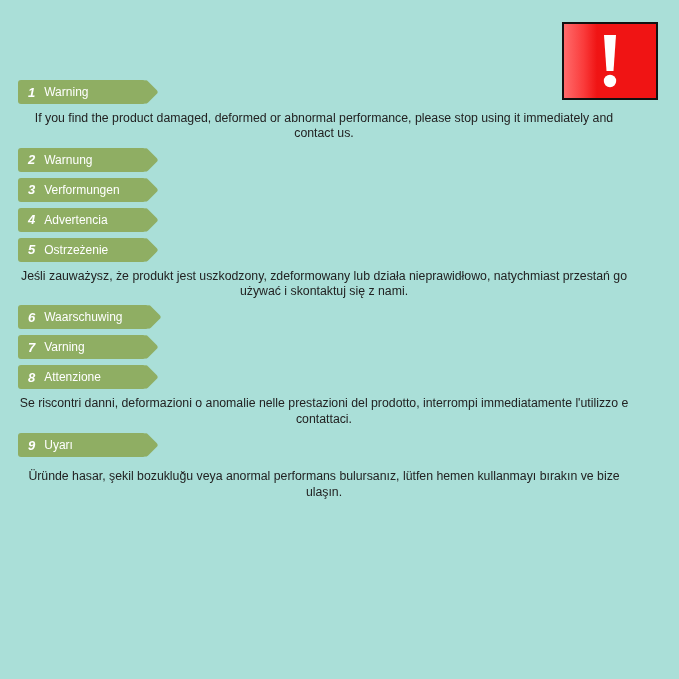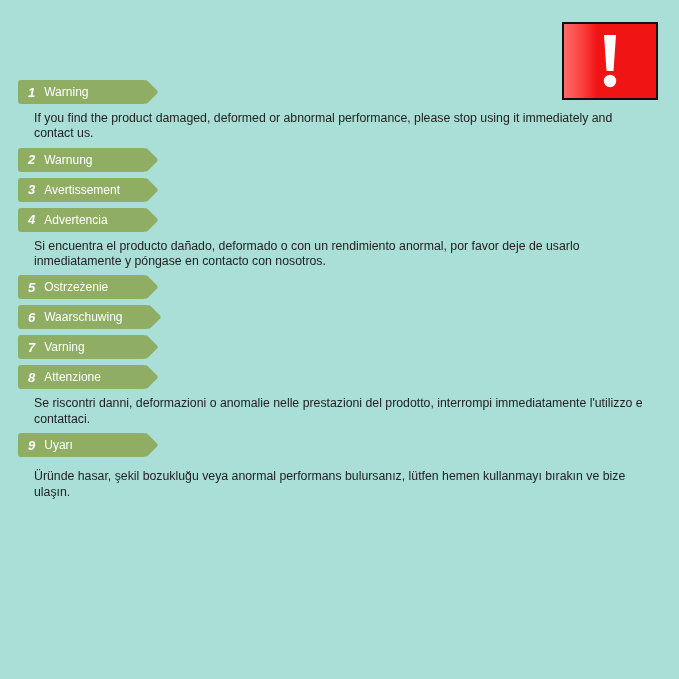--- a/index.html
+++ b/index.html
@@ -101,25 +101,26 @@
   }
   .banner .word {
     font-size: 12px;
     font-weight: normal;
     color: #ffffff;
     line-height: 1;
     white-space: nowrap;
   }
 
   .body-text {
-    margin: 7px 0 0 16px;
+    margin: 7px 0 0 0;
     font-size: 12.3px;
     line-height: 1.25;
     color: #222222;
     max-width: 612px;
+    text-align: center;
   }
 
   .entry:last-child .body-text {
     margin-top: 12px;
   }
 </style>
 </head>
 <body>
 
 <div class="page">
@@ -147,37 +148,37 @@
     <div class="entry">
       <div class="banner">
         <span class="num">2</span>
         <span class="word">Warnung</span>
       </div>
     </div>
 
     <div class="entry">
       <div class="banner">
         <span class="num">3</span>
-        <span class="word">Avertissement</span>
+        <span class="word">Verformungen</span>
       </div>
     </div>
 
     <div class="entry">
       <div class="banner">
         <span class="num">4</span>
         <span class="word">Advertencia</span>
       </div>
-      <div class="body-text">Si encuentra el producto dañado, deformado o con un rendimiento anormal, por favor deje de usarlo inmediatamente y póngase en contacto con nosotros.</div>
     </div>
 
     <div class="entry">
       <div class="banner">
         <span class="num">5</span>
         <span class="word">Ostrzeżenie</span>
       </div>
+      <div class="body-text">Jeśli zauważysz, że produkt jest uszkodzony, zdeformowany lub działa nieprawidłowo, natychmiast przestań go używać i skontaktuj się z nami.</div>
     </div>
 
     <div class="entry">
       <div class="banner">
         <span class="num">6</span>
         <span class="word">Waarschuwing</span>
       </div>
     </div>
 
     <div class="entry">

